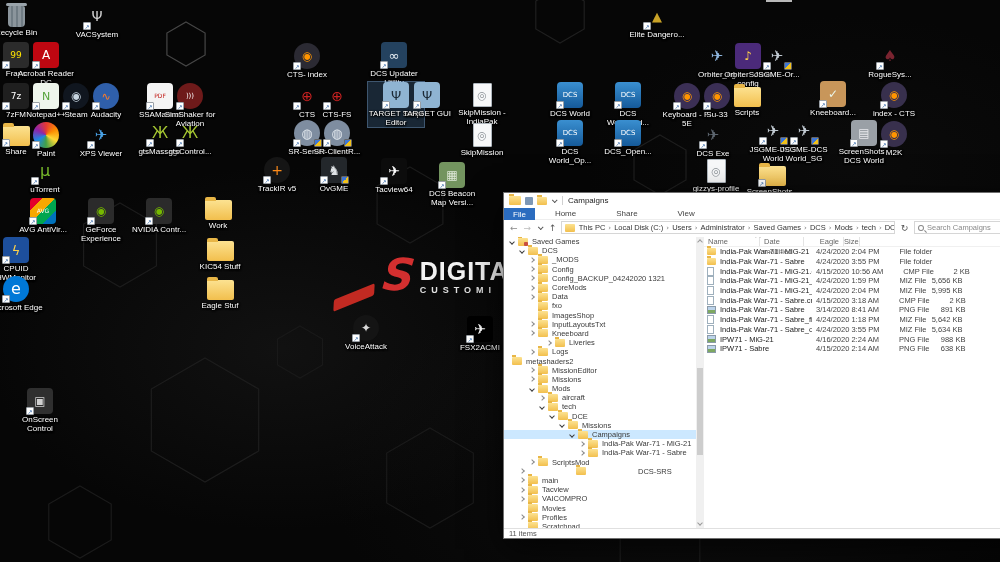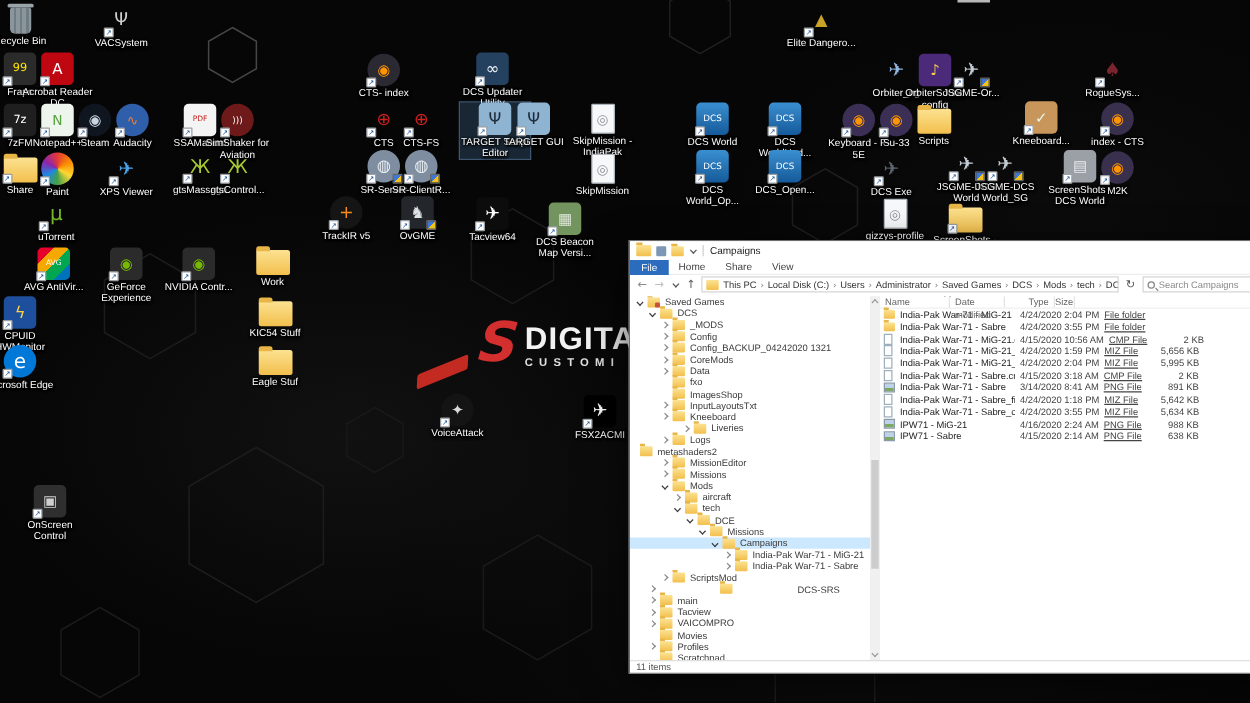--- a/index.html
+++ b/index.html
@@ -65,21 +65,21 @@
   .qat-sq { width:8px; height:8px; margin:0 2px; background:#7d97b5; border-radius:1px; }
   .cv { display:inline-block; width:4px; height:4px; border-right:1px solid #555; border-bottom:1px solid #555;
     transform:rotate(45deg) translateY(-1px); margin:0 3px; }
   .qat-sep { width:1px; height:9px; background:#d0d0d0; margin:0 3px; }
   .wtitle { font-size:8px; color:#222; margin-left:2px; }
   .caps { margin-left:auto; display:flex; height:15px; }
   .cap { width:17px; height:15px; display:flex; align-items:center; justify-content:center;
     font-size:9px; color:#333; font-family:"DejaVu Sans",sans-serif; }
   .cap.max::before { content:""; width:6px; height:6px; border:1px solid #444; }
   .ribbon { height:12px; display:flex; align-items:center; background:#fff; border-bottom:1px solid #eee; }
-  .mitem { padding:1px 8px; font-size:8px; color:#444; }
+  .mitem { padding:1px 20px; font-size:8px; color:#444; }
   .mitem.file { background:#2b6cbf; color:#fff; padding:1.5px 9px; }
   .rib-right { margin-left:auto; display:flex; align-items:center; padding-right:4px; gap:4px; }
   .rib-help { width:8px; height:8px; border-radius:50%; background:#0f6cbd; color:#fff; font-size:6px;
     line-height:8px; text-align:center; }
   .addrbar { height:16px; display:flex; align-items:center; padding:1px 4px 2px 4px; gap:2px; background:#fff; }
   .nav { font-family:"DejaVu Sans",sans-serif; font-size:9px; padding:0 2px; }
   .nav.back { color:#8a8a8a; } .nav.fwd { color:#bdbdbd; } .nav.up { color:#555; }
   .addrbox { flex:0 0 334px; height:13px; border:1px solid #d6d6d6; display:flex; align-items:center;
     padding:0 2px; overflow:hidden; white-space:nowrap; }
   .addr-fold { position:relative; width:10px; height:8px; margin:0 3px 0 1px; flex:0 0 auto;
@@ -125,21 +125,21 @@
   .sortmark { position:absolute; left:52px; top:-2px; width:4px; height:4px;
     border-left:1px solid #999; border-top:1px solid #999; transform:rotate(45deg); }
   .frow { height:9.7px; display:flex; align-items:center; font-size:7.5px; color:#3c3c3c; white-space:nowrap; }
   .ficon { flex:0 0 9px; margin:0 4px 0 3px; position:relative; }
   .ficon.folder { height:7px; background:linear-gradient(#fce291,#f2bf4d); border-radius:1px; }
   .ficon.folder::before { content:""; position:absolute; top:-2px; left:0; width:4px; height:2px; background:#e8b647; }
   .ficon.file { width:7px; flex:0 0 7px; margin-right:6px; height:9px; background:#fff; border:1px solid #9fb0bd; }
   .ficon.image { height:8px; background:linear-gradient(180deg,#bcd3ea 55%,#7da861 55%); border:1px solid #8a9aa8; }
   .fname { flex:0 0 92px; overflow:hidden; color:#222; }
   .fdate { flex:0 0 57px; padding-left:4px; color:#444; }
-  .ftype { flex:0 0 44px; padding-left:4px; color:#444;text-decoration:underline; }
+  .ftype { flex:0 0 44px; padding-left:20px; color:#444; }
   .fsize { flex:0 0 40px; text-align:right; padding-right:4px; color:#444; }
   .statusbar { position:absolute; left:0; right:0; bottom:0; height:10px; border-top:1px solid #e0e0e0;
     display:flex; align-items:center; font-size:7.5px; color:#555; padding:0 5px; background:#fff; }
   .sviews { margin-left:auto; display:flex; gap:3px; }
   .sv1 { width:10px; height:7px; background:repeating-linear-gradient(#9db3c8 0 1px,#fff 1px 2.4px); border:1px solid #b8c4cf; }
   .sv2 { width:10px; height:7px; border:1px solid #b8c4cf; background:#e8eef4; }
 </style>
 </head>
 <body>
 
@@ -795,21 +795,21 @@
       <div class="vscroll">
         <span class="varrow upp"></span>
         <div class="vthumb"></div>
         <span class="varrow down"></span>
       </div>
       <div class="list">
         <div class="lheaders" id="lheaders">
           <div class="sortmark"></div>
         <span class="hcol">Name</span>
             <span class="hcol">Date modified</span>
-            <span class="hcol">Type</span>
+            <span class="hcol">Eagle</span>
             <span class="hcol">Size</span>
           </div>
         <div id="files">
             <div class="frow">
               <span class="ficon folder"></span>
               <span class="fname">India-Pak War-71 - MiG-21</span>
               <span class="fdate">4/24/2020 2:04 PM</span>
               <span class="ftype">File folder</span>
               <span class="fsize"></span>
             </div>

